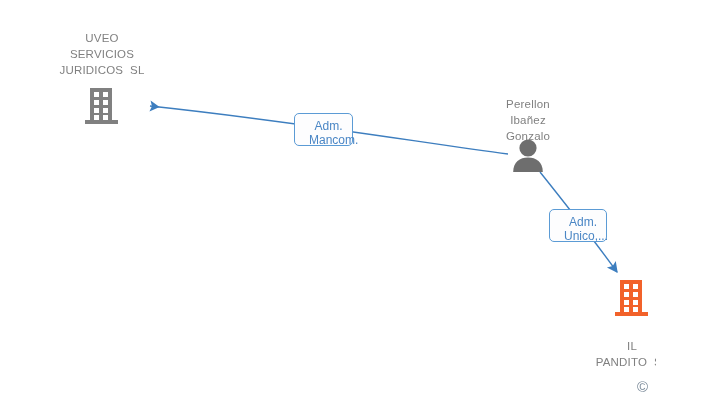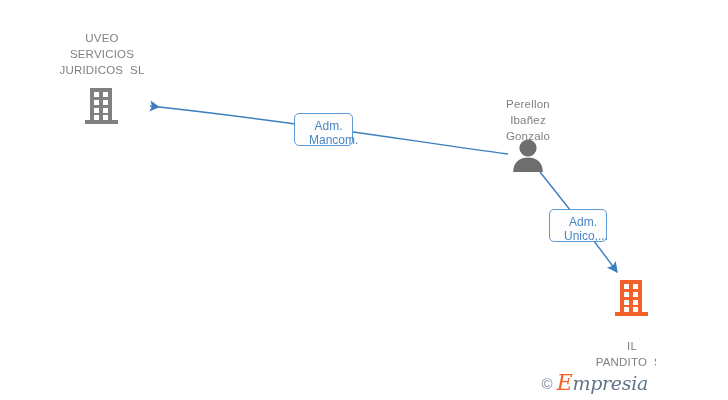--- a/index.html
+++ b/index.html
@@ -164,16 +164,15 @@
   </div>
 
   <div class="rel-box" style="left:294px; top:113px; width:59px; height:33px;">Adm.
 Mancom.</div>
 
   <div class="rel-box" style="left:549px; top:209px; width:58px; height:33px;">Adm.
 Unico,...</div>
 
   <div class="watermark">
     <span class="wm-copy">©</span>
-    <span class="wm-brand"><span class="cap">E</span><span>mpresia</span></span>
   </div>
 
 </div>
 
 </body></html>

